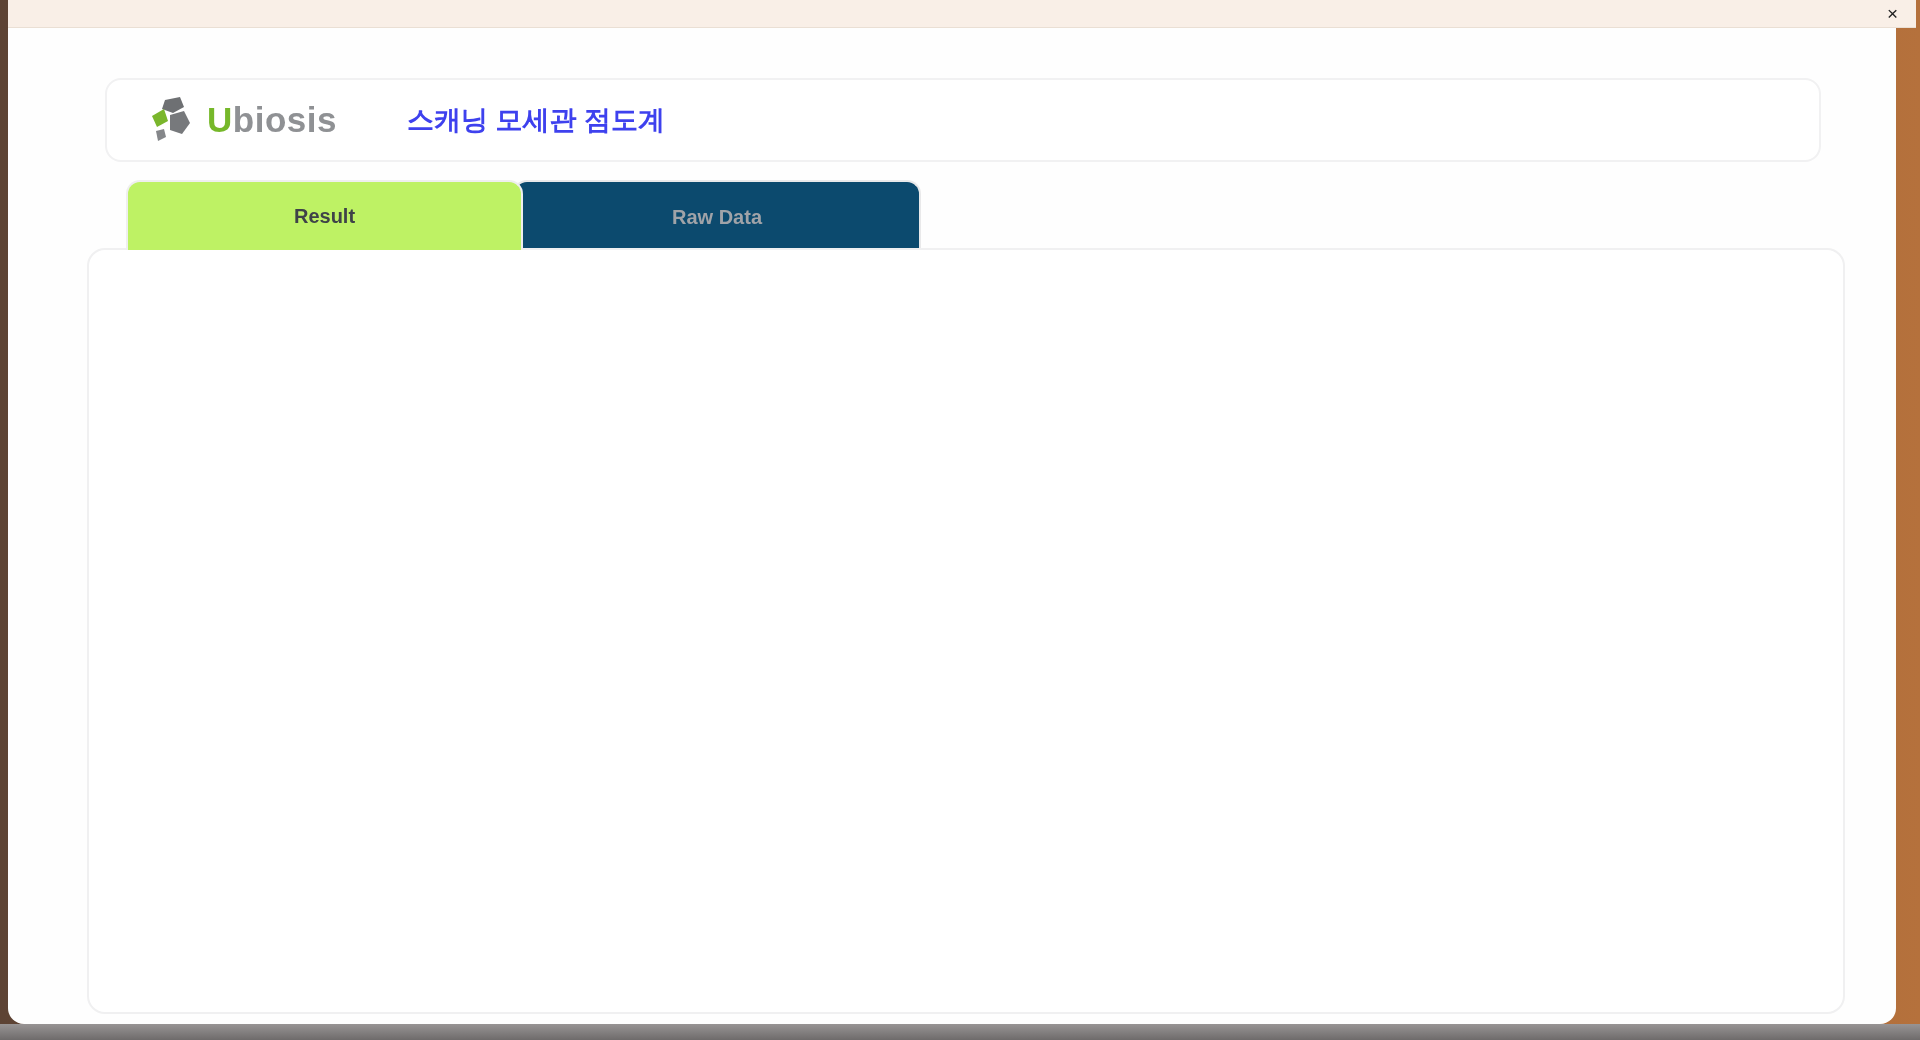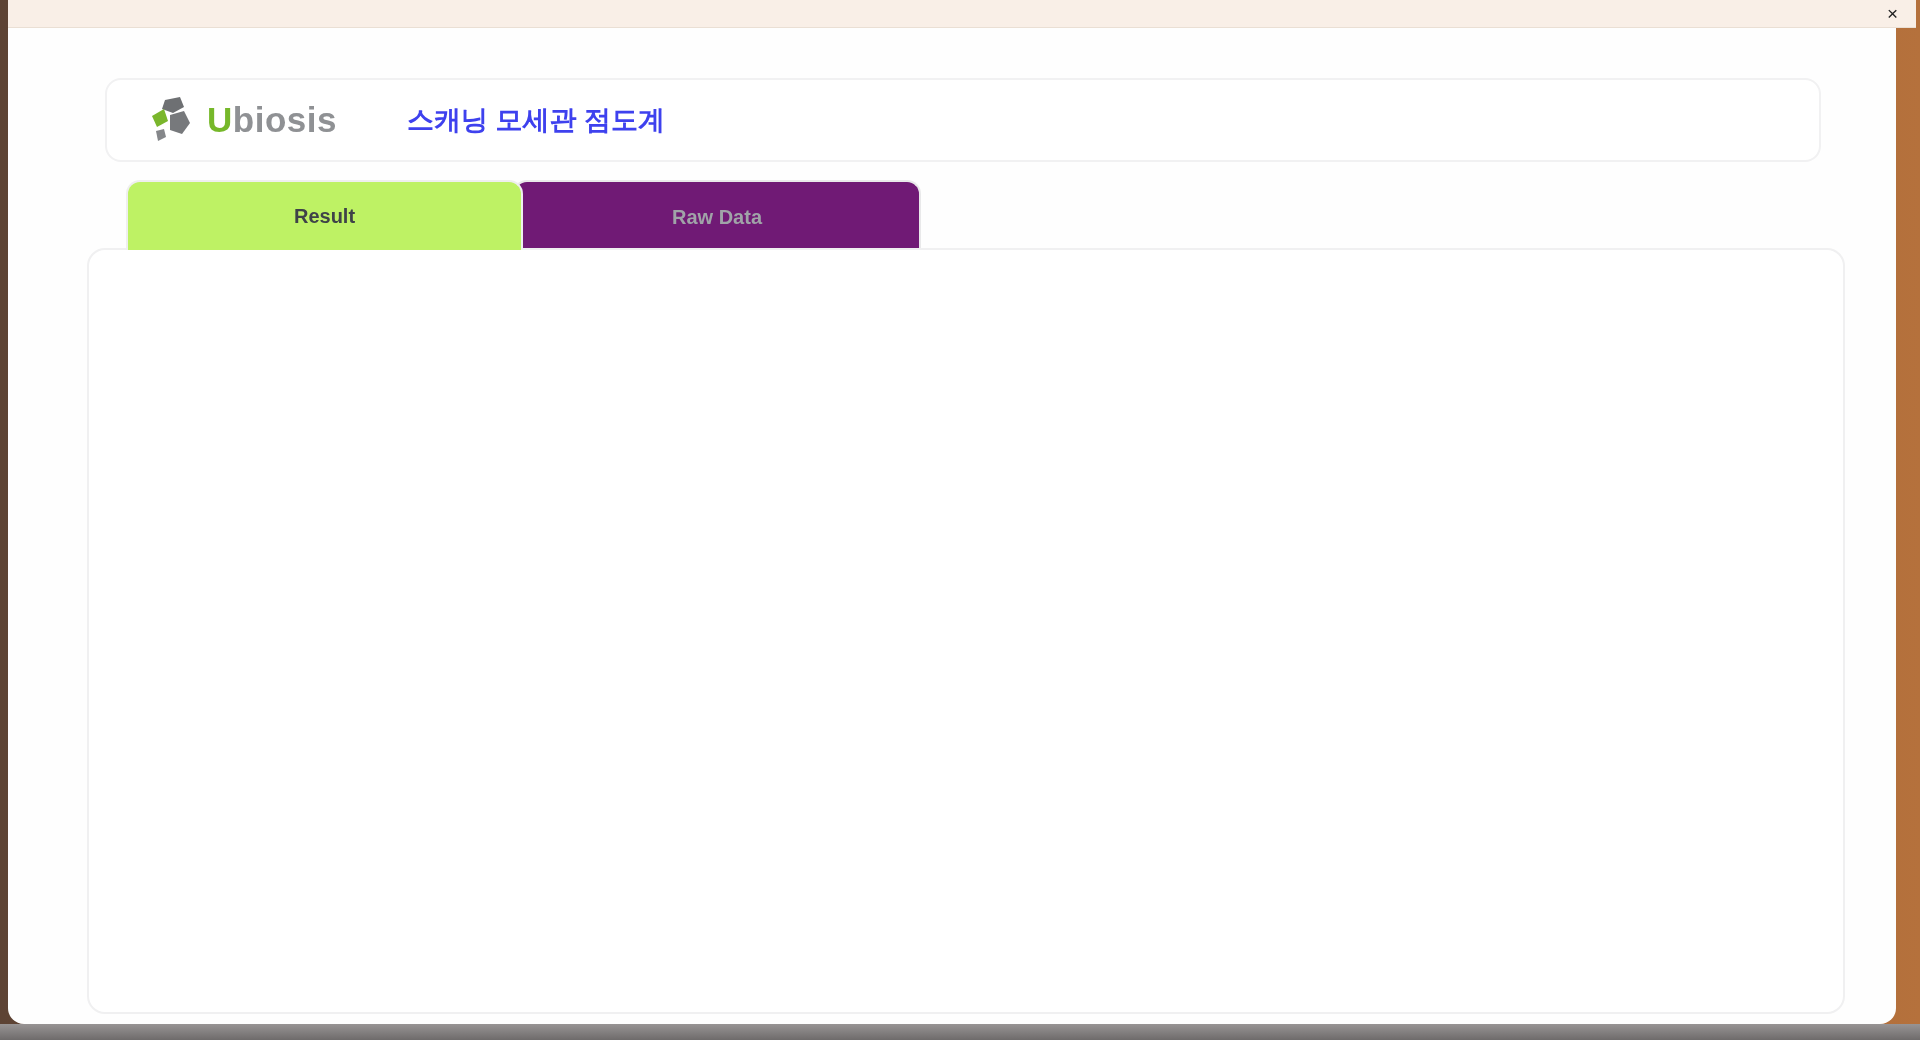--- a/index.html
+++ b/index.html
@@ -27,21 +27,21 @@
   .logo-u { color:#76b82a; }
   .logo-rest { color:#8f9194; font-weight:600; }
   .korean-title { margin-left:70px; font-size:27px; font-weight:700; color:#3e41ee; }
 
   
   .tab { position:absolute; top:152px; height:66px; border-radius:14px 14px 0 0;
     display:flex; align-items:center; justify-content:center;
     font-size:20px; font-weight:700; cursor:pointer; }
   .tab-active { left:98px; width:397px; background:#bef264; border:2px solid #efefef;
     border-bottom:none; color:#3f4348; z-index:4; height:70px;margin-left:20px; }
-  .tab-inactive { left:505px; width:408px; background:#701a75; border:2px solid #e9e9ea;
+  .tab-inactive { left:505px; width:408px; background:#0c4a6e; border:2px solid #e9e9ea;
     border-bottom:2px solid #e3e3e5; color:#a0a3a8; z-index:1; height:74px; }
 
   
   .panel { position:absolute; left:79px; top:220px; width:1758px; height:766px;
     background:#fff; border:2px solid #f0f0f1; border-radius:18px; z-index:3; }
 
   .card { position:absolute; background:#fff; border:2px solid #efeff1; border-radius:16px; }
   .card-file   { left:117px; top:248px; width:1098px; height:160px; }
   .card-graph  { left:117px; top:427px; width:1098px; height:557px; }
   .card-bv     { left:1245px; top:240px; width:544px; height:248px; }

